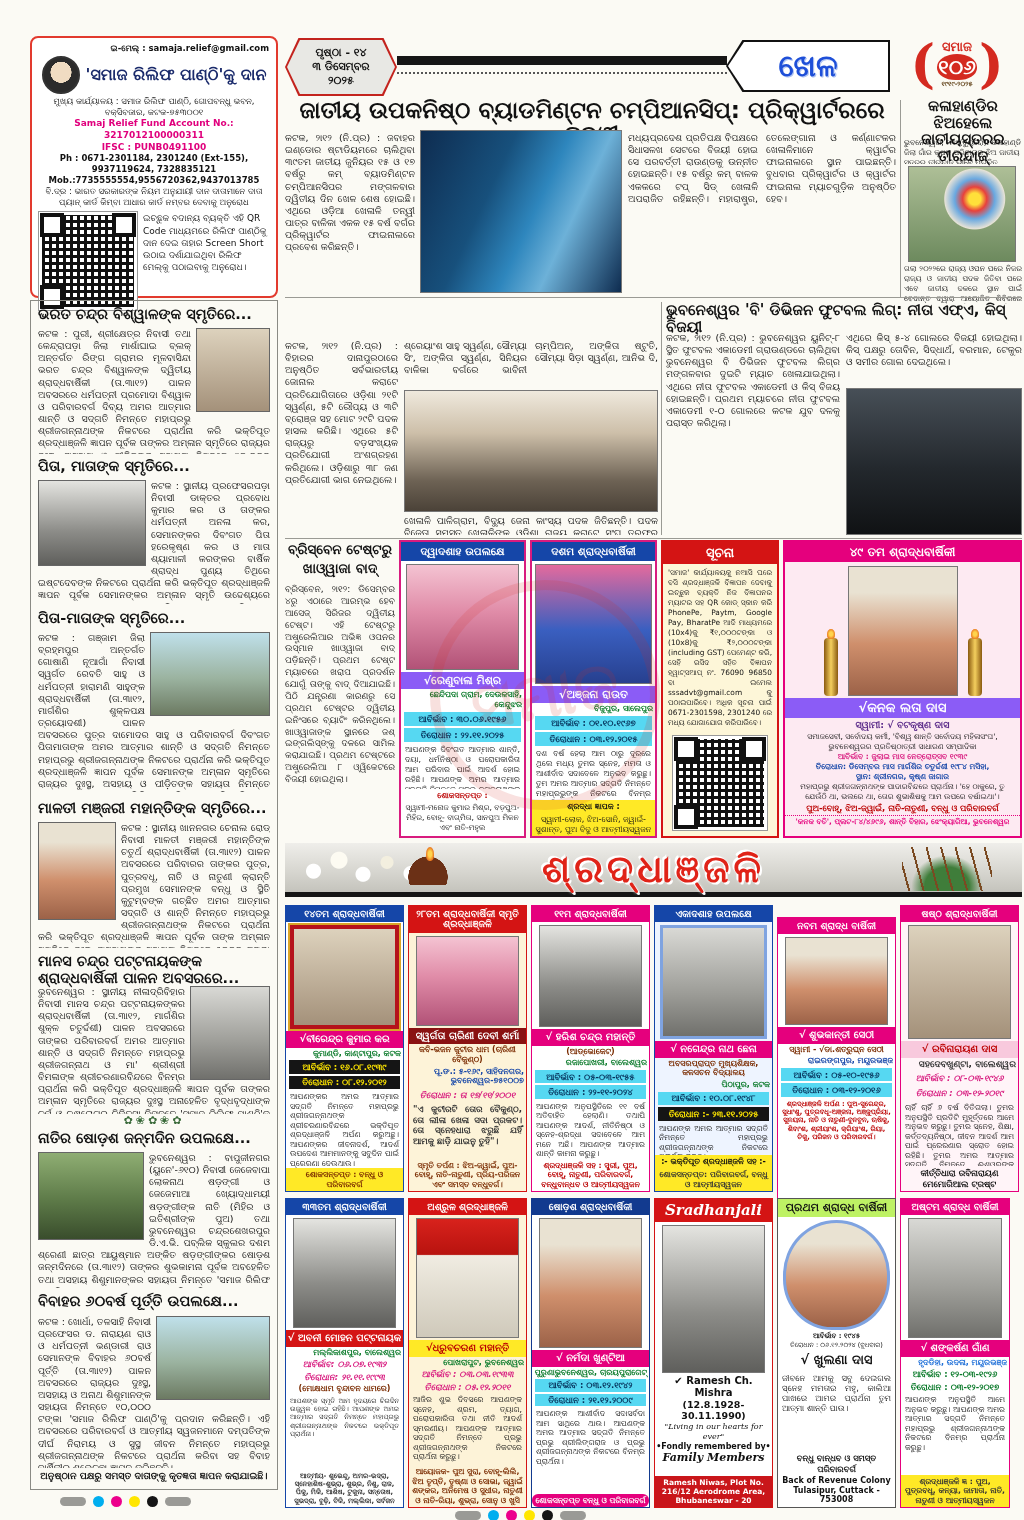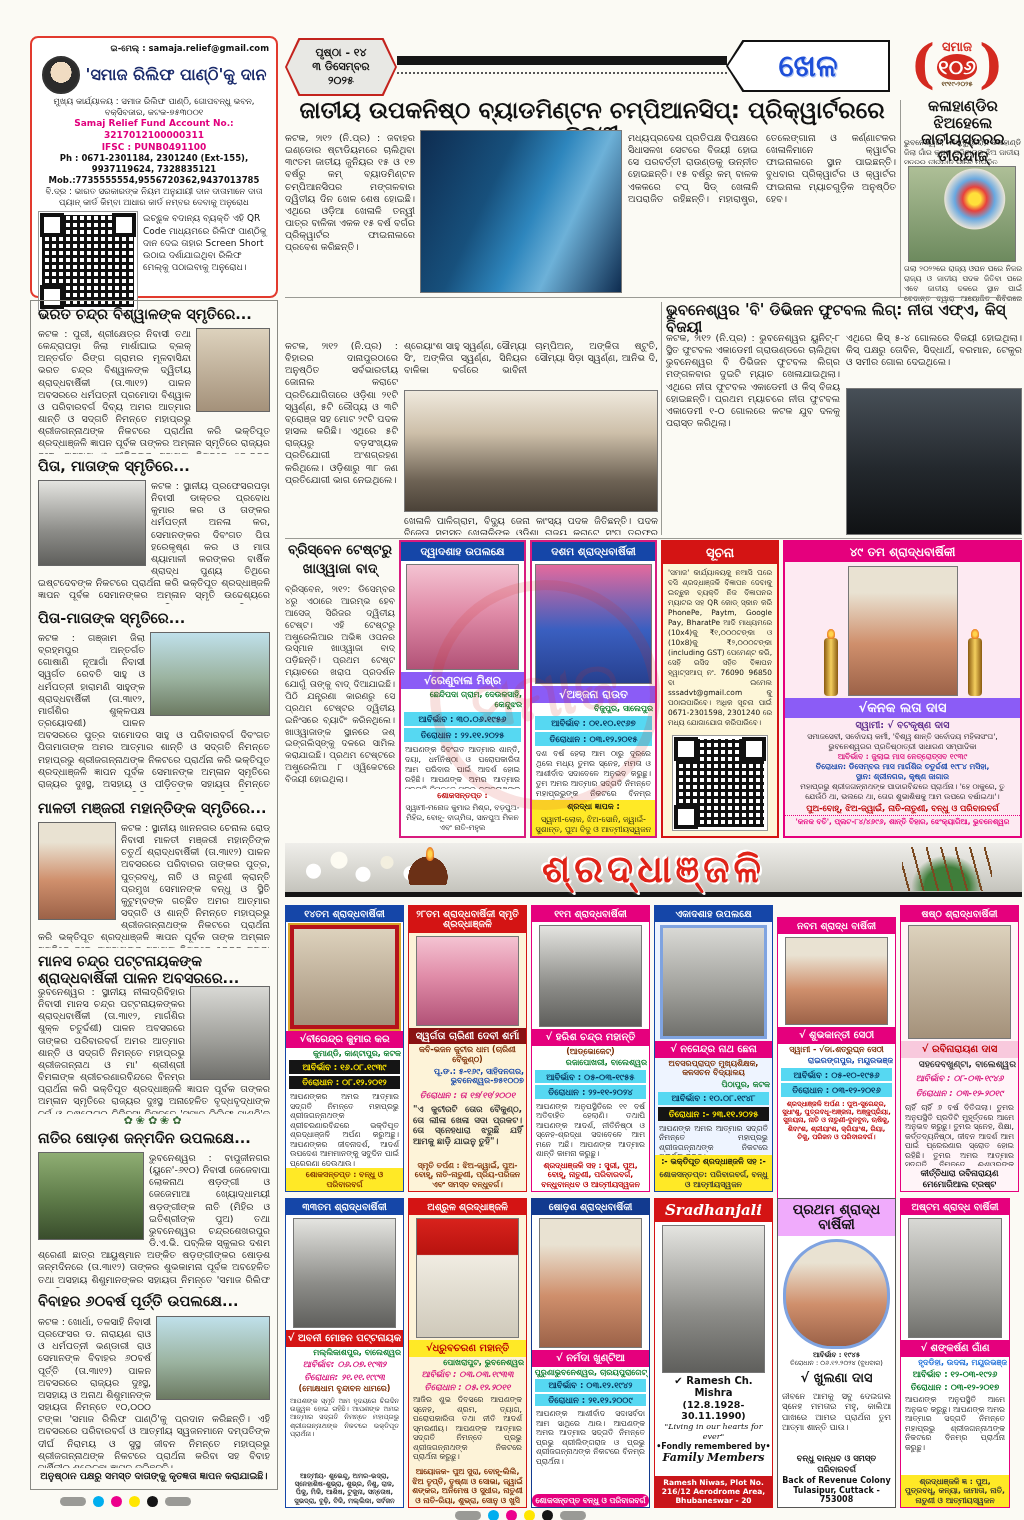--- a/index.html
+++ b/index.html
@@ -407,21 +407,21 @@
     <div class="gp ph ph-bw" style="height:146px;"></div>
     <div class="c b" style="font-size:10px;">✔ Ramesh Ch. Mishra</div>
     <div class="c b" style="font-size:9.5px;">(12.8.1928-30.11.1990)</div>
     <div class="c script" style="font-size:8px;">"Living in our hearts for ever"</div>
     <div class="c" style="font-size:8px;font-weight:700;">•Fondly remembered by•</div>
     <div class="c script b" style="font-size:11px;">Family Members</div>
     <div class="gfoot" style="margin-top:auto;">Ramesh Niwas, Plot No. 216/12 Aerodrome Area, Bhubaneswar - 20</div>
   </div>
 
   <div class="abs gad" style="left:777px;top:1198px;width:119px;height:310px;border-color:#555;">
-    <div class="gh" style="background:#f0abfc;color:#111;font-size:14px;">ପ୍ରଥମ ଶ୍ରାଦ୍ଧ ବାର୍ଷିକୀ</div>
+    <div class="gh" style="background:#bef264;color:#111;font-size:11px;">ପ୍ରଥମ ଶ୍ରାଦ୍ଧ ବାର୍ଷିକୀ</div>
     <div class="gp ph ph-woman-sari" style="height:104px;border-radius:50% 50% 46% 46%;border:3px solid #7fa3e0;"></div>
     <div class="c b" style="font-size:7px;">ଆବିର୍ଭାବ : ୧୯୪୫</div>
     <div class="c" style="font-size:6.6px;">ତିରୋଧାନ : ୦୬.୧୨.୨୦୨୪ (ବୁଧବାର)</div>
     <div class="c b" style="font-size:13px;padding:3px 0;">√ ଖୁଲଣା ଦାସ</div>
     <div class="gbody c" style="font-size:8.4px;">ଜୀବନେ ଆମକୁ ସବୁ ଦେଇଗଲ ସ୍ନେହ ମମତାର ମହୁ, କାଲିଆ ପାଖରେ ଆମର ପ୍ରାର୍ଥନା ତୁମ ଆତ୍ମା ଶାନ୍ତି ପାଉ।</div>
     <div class="c b" style="font-size:8.4px;">ବନ୍ଧୁ ବାନ୍ଧବ ଓ ସମସ୍ତ ପରିବାରବର୍ଗ</div>
     <div class="c b" style="font-size:8px;padding:2px;">Back of Revenue Colony Tulasipur, Cuttack - 753008</div>
   </div>
 
   <div class="abs gad" style="left:900px;top:1198px;width:110px;height:310px;border-color:#e5007d;">

